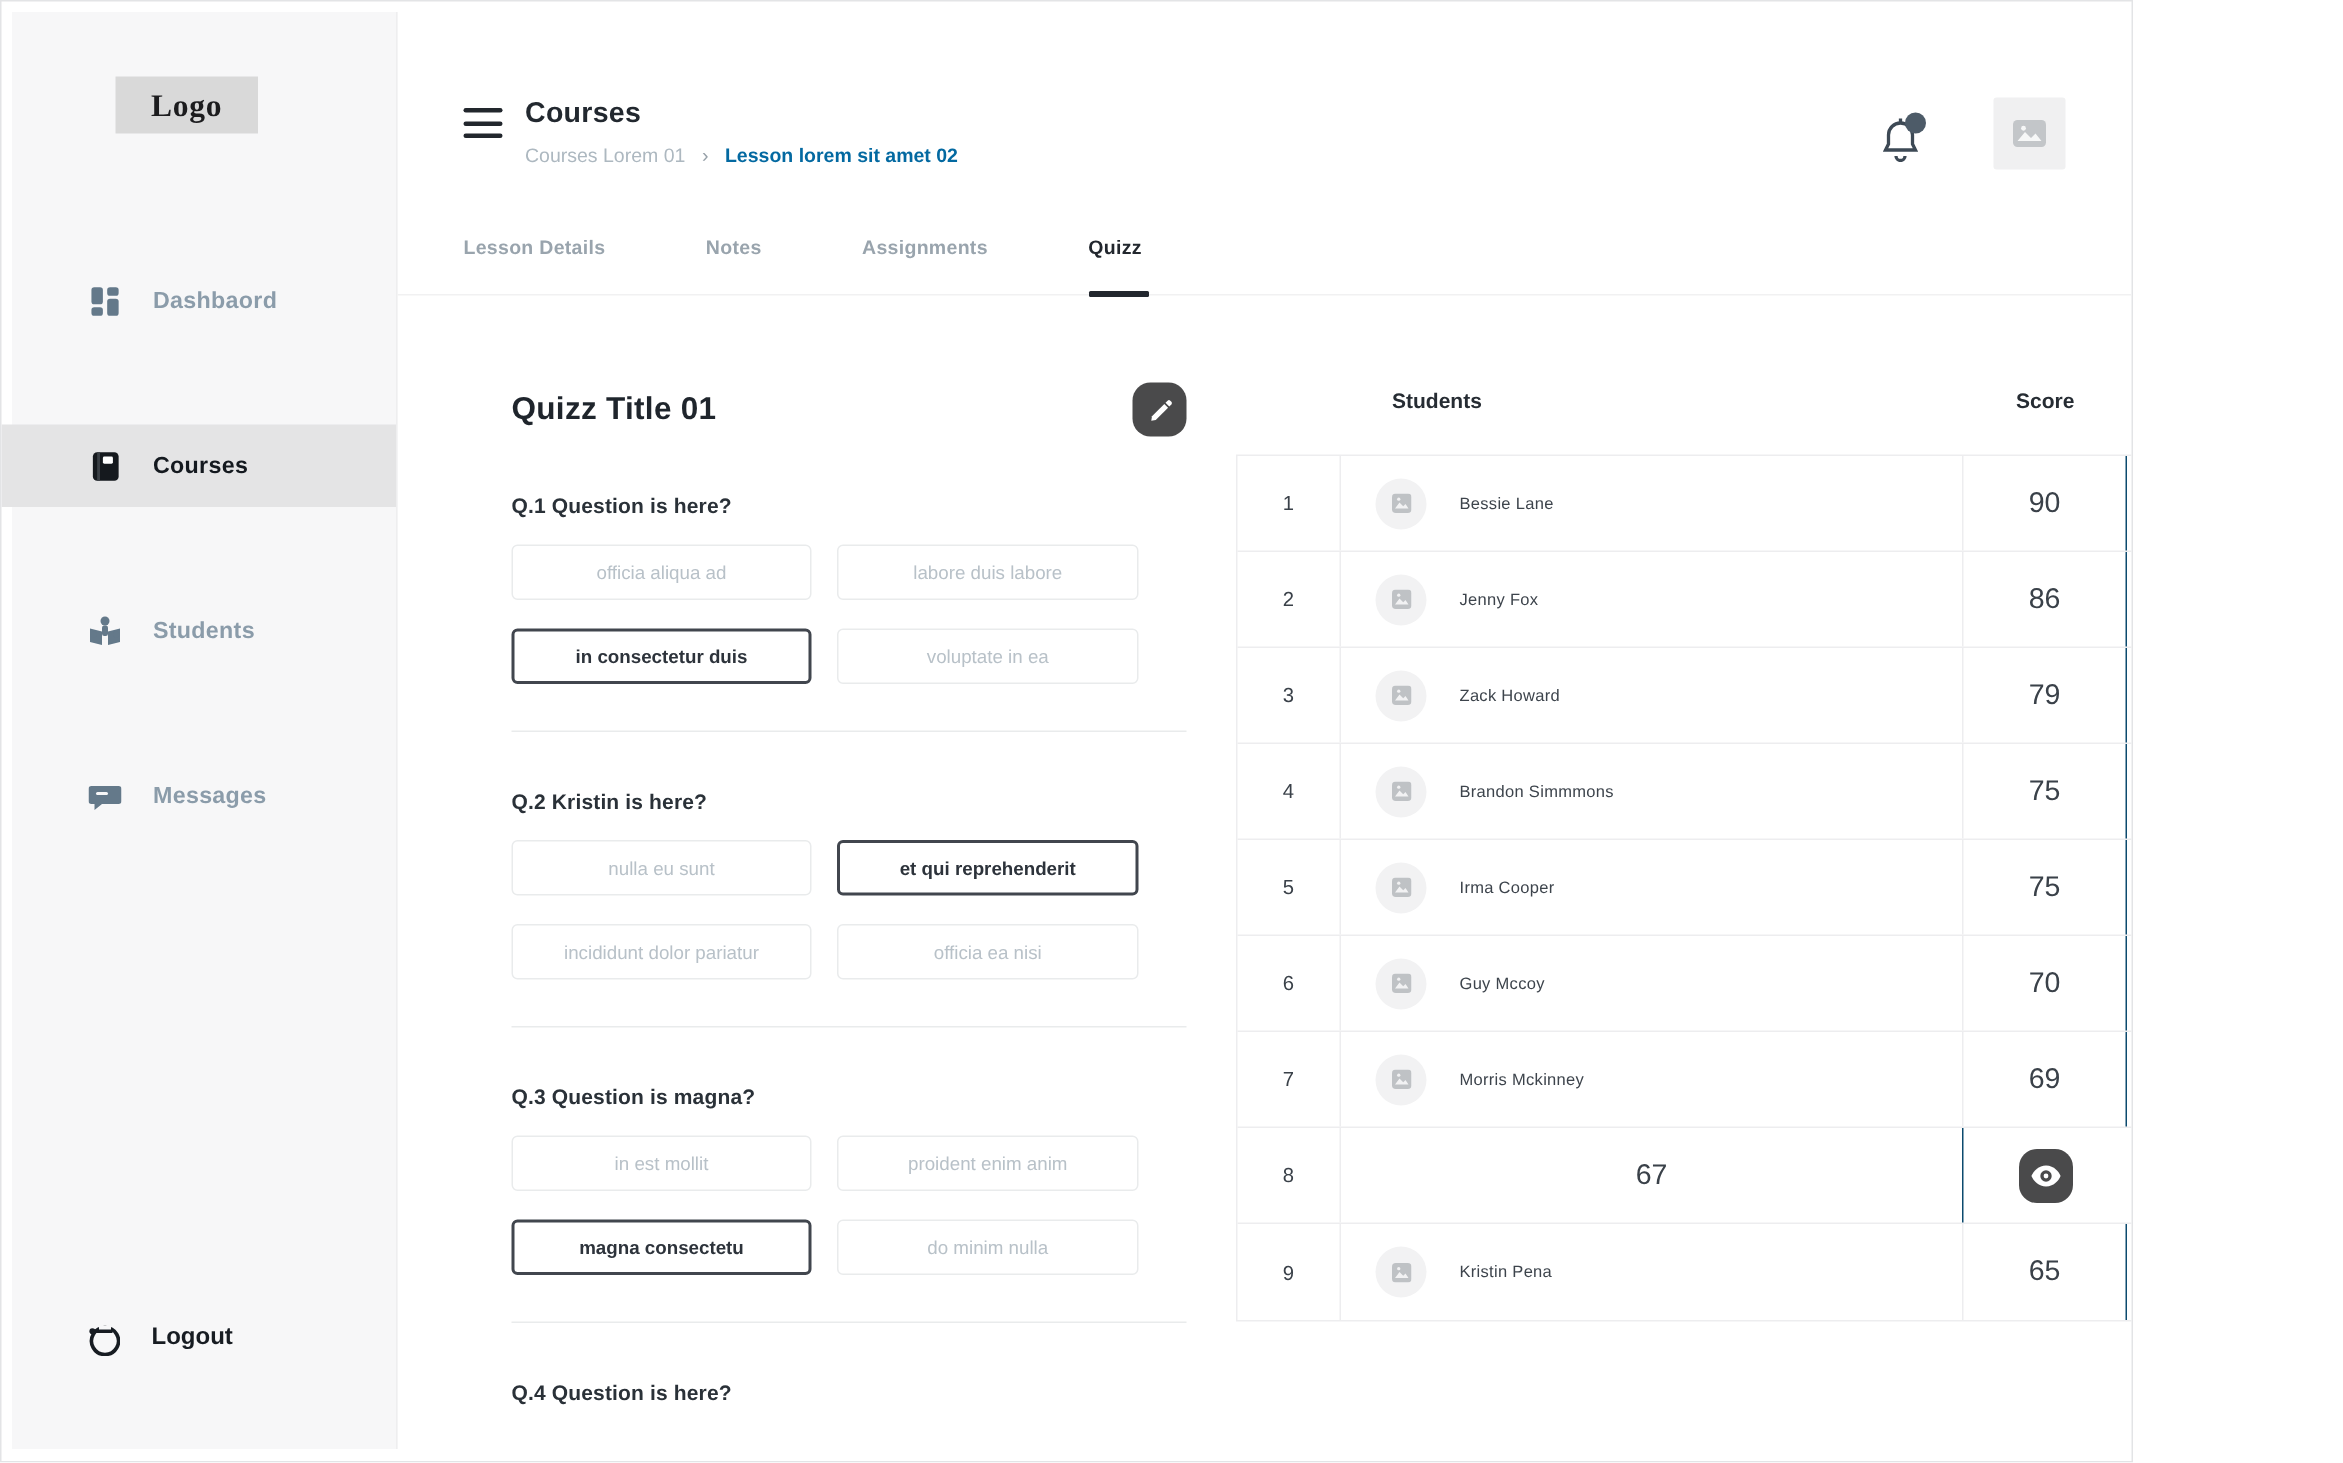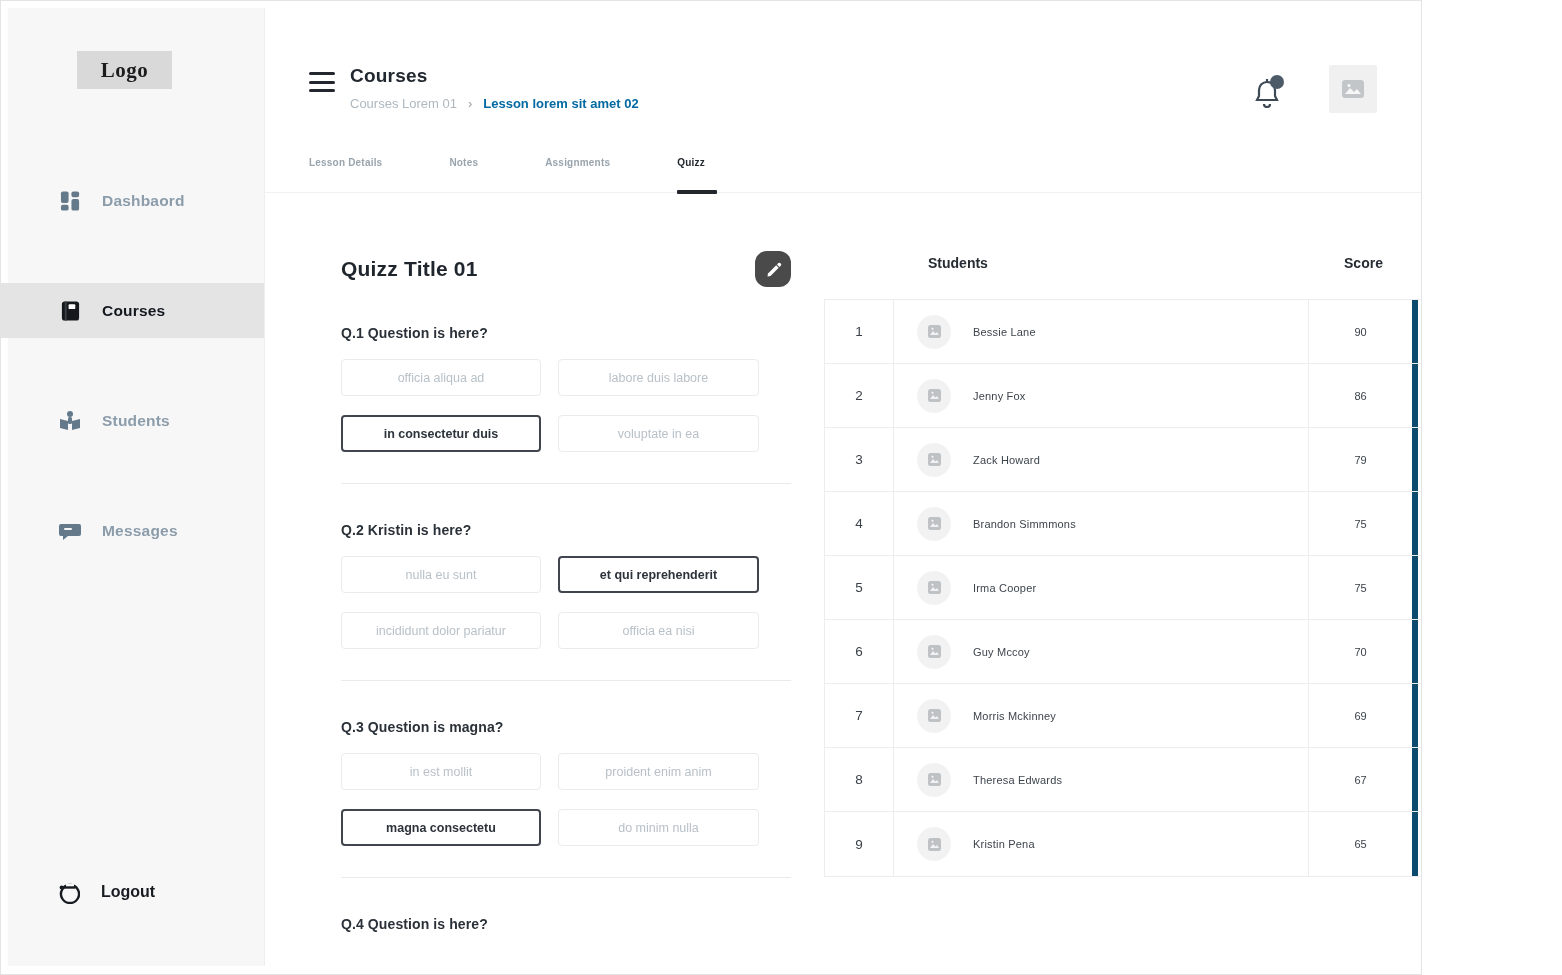--- a/index.html
+++ b/index.html
@@ -79,21 +79,21 @@
     display: flex; align-items: center; justify-content: center; cursor: pointer;
   }
   
   .tabs {
     display: flex;
     padding: 0 44px;
     margin-top: 44px;
     border-bottom: 1px solid #f1f1f2;
   }
   .tab {
-    font-size: 10px; font-weight: 600; color: #99a4ad;
+    font-size: 13px; font-weight: 600; color: #99a4ad;
     padding-bottom: 24px;
     margin-right: 67px;
     position: relative; cursor: pointer;
     letter-spacing: .2px;
   }
   .tab.active { color: #22272e; font-weight: 700; }
   .tab.active::after {
     content: ""; position: absolute; left: 0; bottom: -2px;
     width: 40px; height: 4px; background: #22272e; border-radius: 1px;
   }
@@ -127,21 +127,21 @@
   .tbl-head .h-students { padding-left: 34px; font-size: 14px; font-weight: 700; color: #262c33; }
   .tbl-head .h-score, .tbl-head .h-action { text-align: center; font-size: 14px; font-weight: 700; color: #262c33; }
   .tbl { border: 1px solid #ededef; }
   .t-row {
     display: grid; grid-template-columns: 69px 415px 109px 100px;
     height: 64px; border-bottom: 1px solid #ededef;
   }
   .t-row:last-child { border-bottom: none; }
   .c-num { display: flex; align-items: center; justify-content: center; font-size: 13.5px; color: #3a4149; border-right: 1px solid #ededef; }
   .c-name { display: flex; align-items: center; padding-left: 23px; border-right: 1px solid #ededef; }
-  .c-score { display: flex; align-items: center; justify-content: center; font-size: 11px; color: #3a4149; border-right: 6px solid #0c4a6e; }
+  .c-score { display: flex; align-items: center; justify-content: center; font-size: 19px; color: #3a4149; border-right: 1px solid #0c4a6e; }
   .c-action { display: flex; align-items: center; justify-content: center; }
   .avatar-circle {
     width: 34px; height: 34px; border-radius: 50%; background: #f2f2f3;
     display: flex; align-items: center; justify-content: center; flex-shrink: 0;
   }
   .s-name { margin-left: 22px; font-size: 11px; color: #3d444c; letter-spacing: .2px; }
 </style>
 </head>
 <body>
 
@@ -491,28 +491,20 @@
               <button class="dark-btn">
                 <svg width="22" height="22" viewBox="0 0 22 22">
                     <use href="#i-eye"></use>
                   </svg>
               </button>
             </div>
           </div>
 
           <div class="t-row">
             <div class="c-num">8</div>
-            <div class="c-name">
-              <span class="avatar-circle">
-                <svg width="13" height="13" viewBox="0 0 13 13">
-                    <use href="#i-image-sm"></use>
-                  </svg>
-              </span>
-              <span class="s-name">Theresa Edwards</span>
-            </div>
             <div class="c-score">67</div>
             <div class="c-action">
               <button class="dark-btn">
                 <svg width="22" height="22" viewBox="0 0 22 22">
                     <use href="#i-eye"></use>
                   </svg>
               </button>
             </div>
           </div>
 

